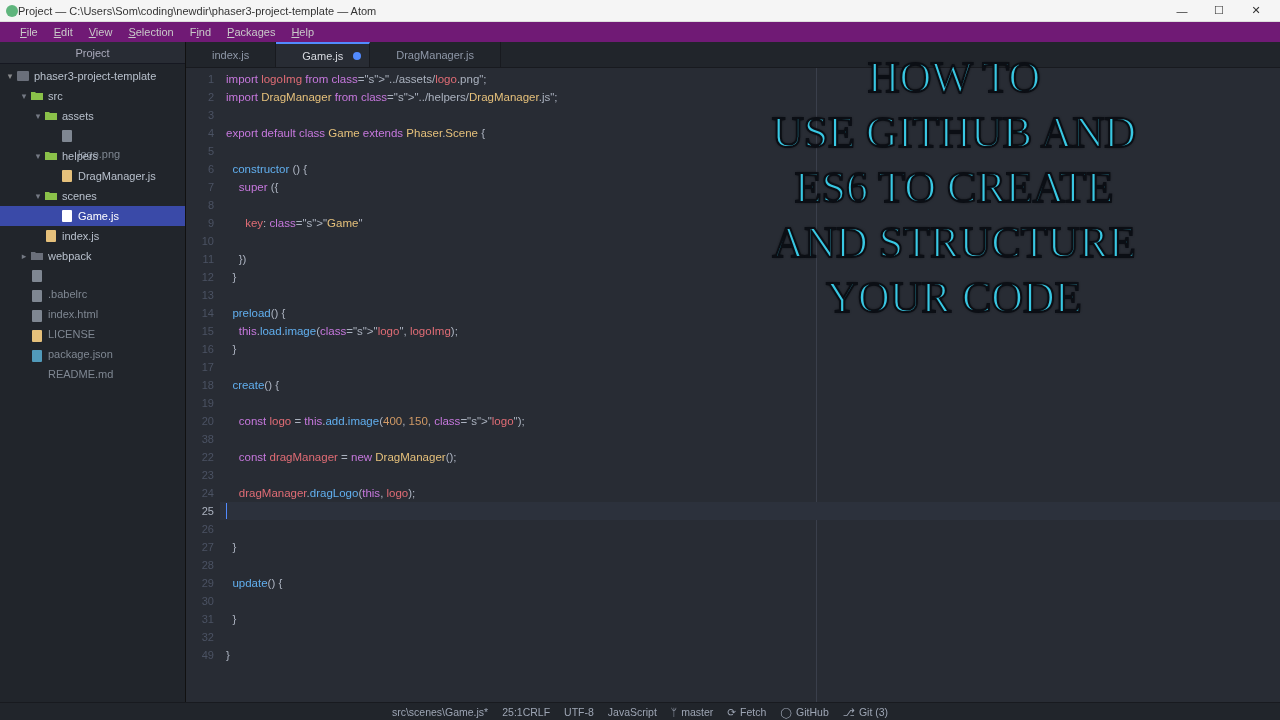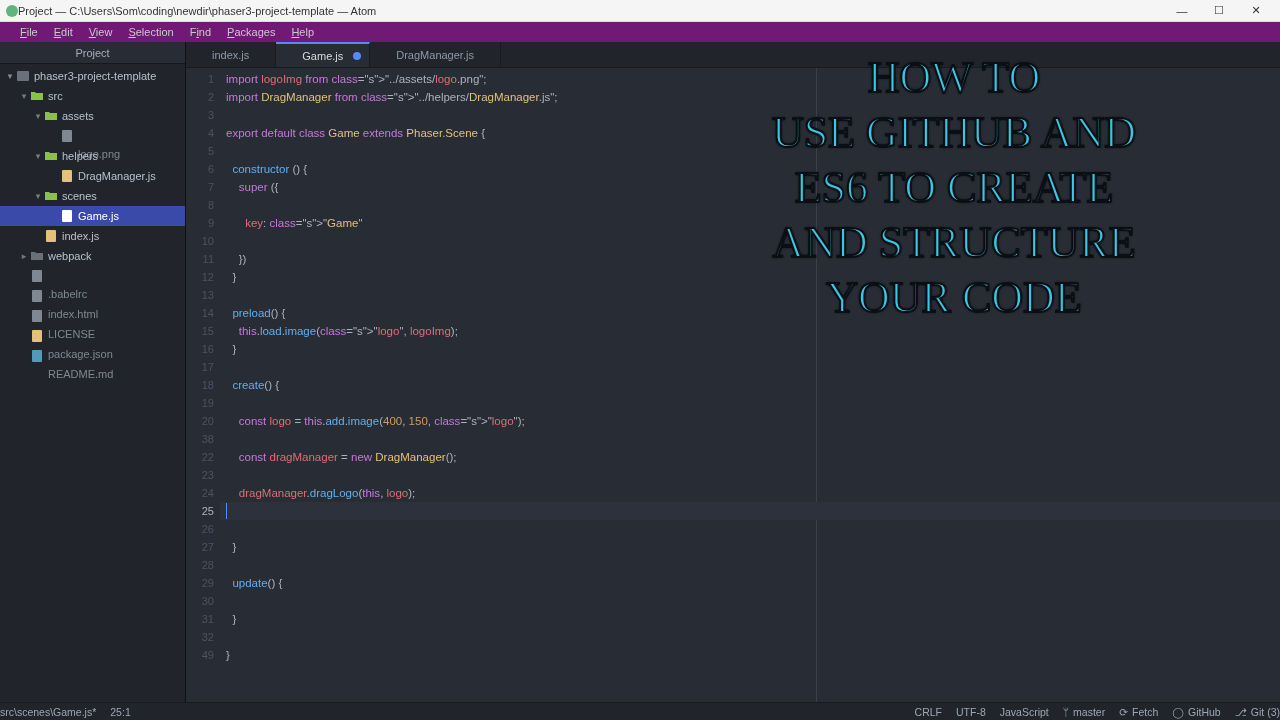--- a/index.html
+++ b/index.html
@@ -59,21 +59,21 @@
 .k  { color:#c678dd; }  
 .fn { color:#61afef; }  
 .c  { color:#e5c07b; }  
 .n  { color:#d19a66; }  
 .v  { color:#e06c75; }  
 
 
 .guide { position:absolute; left:630px; top:26px; bottom:0; width:1px; background:#3a3f4b; }
 
 
-.statusbar { height:18px; background:#21252b; border-top:1px solid #181a1f; display:flex; align-items:center; font-size:10.5px; color:#9da5b4; padding:0 0; justify-content:space-between; }
+.statusbar { height:18px; background:#21252b; border-top:1px solid #181a1f; display:flex; align-items:center; font-size:10.5px; color:#9da5b4; padding:0 8px; justify-content:center; }
 .statusbar .left, .statusbar .right { display:flex; gap:14px; align-items:center; }
 .statusbar .seg { display:flex; gap:4px; align-items:center; cursor:pointer; }
 
 
 .overlay { position:absolute; left:640px; top:50px; right:12px; color:#39c8e3; font-family:"Georgia","Times New Roman",serif; font-size:44px; font-weight:400; line-height:1.25; text-align:center; -webkit-text-stroke:2px #0b0e14; text-shadow:0 0 3px #000; }
 </style>
 </head>
 <body>
 
 <div class="titlebar">

